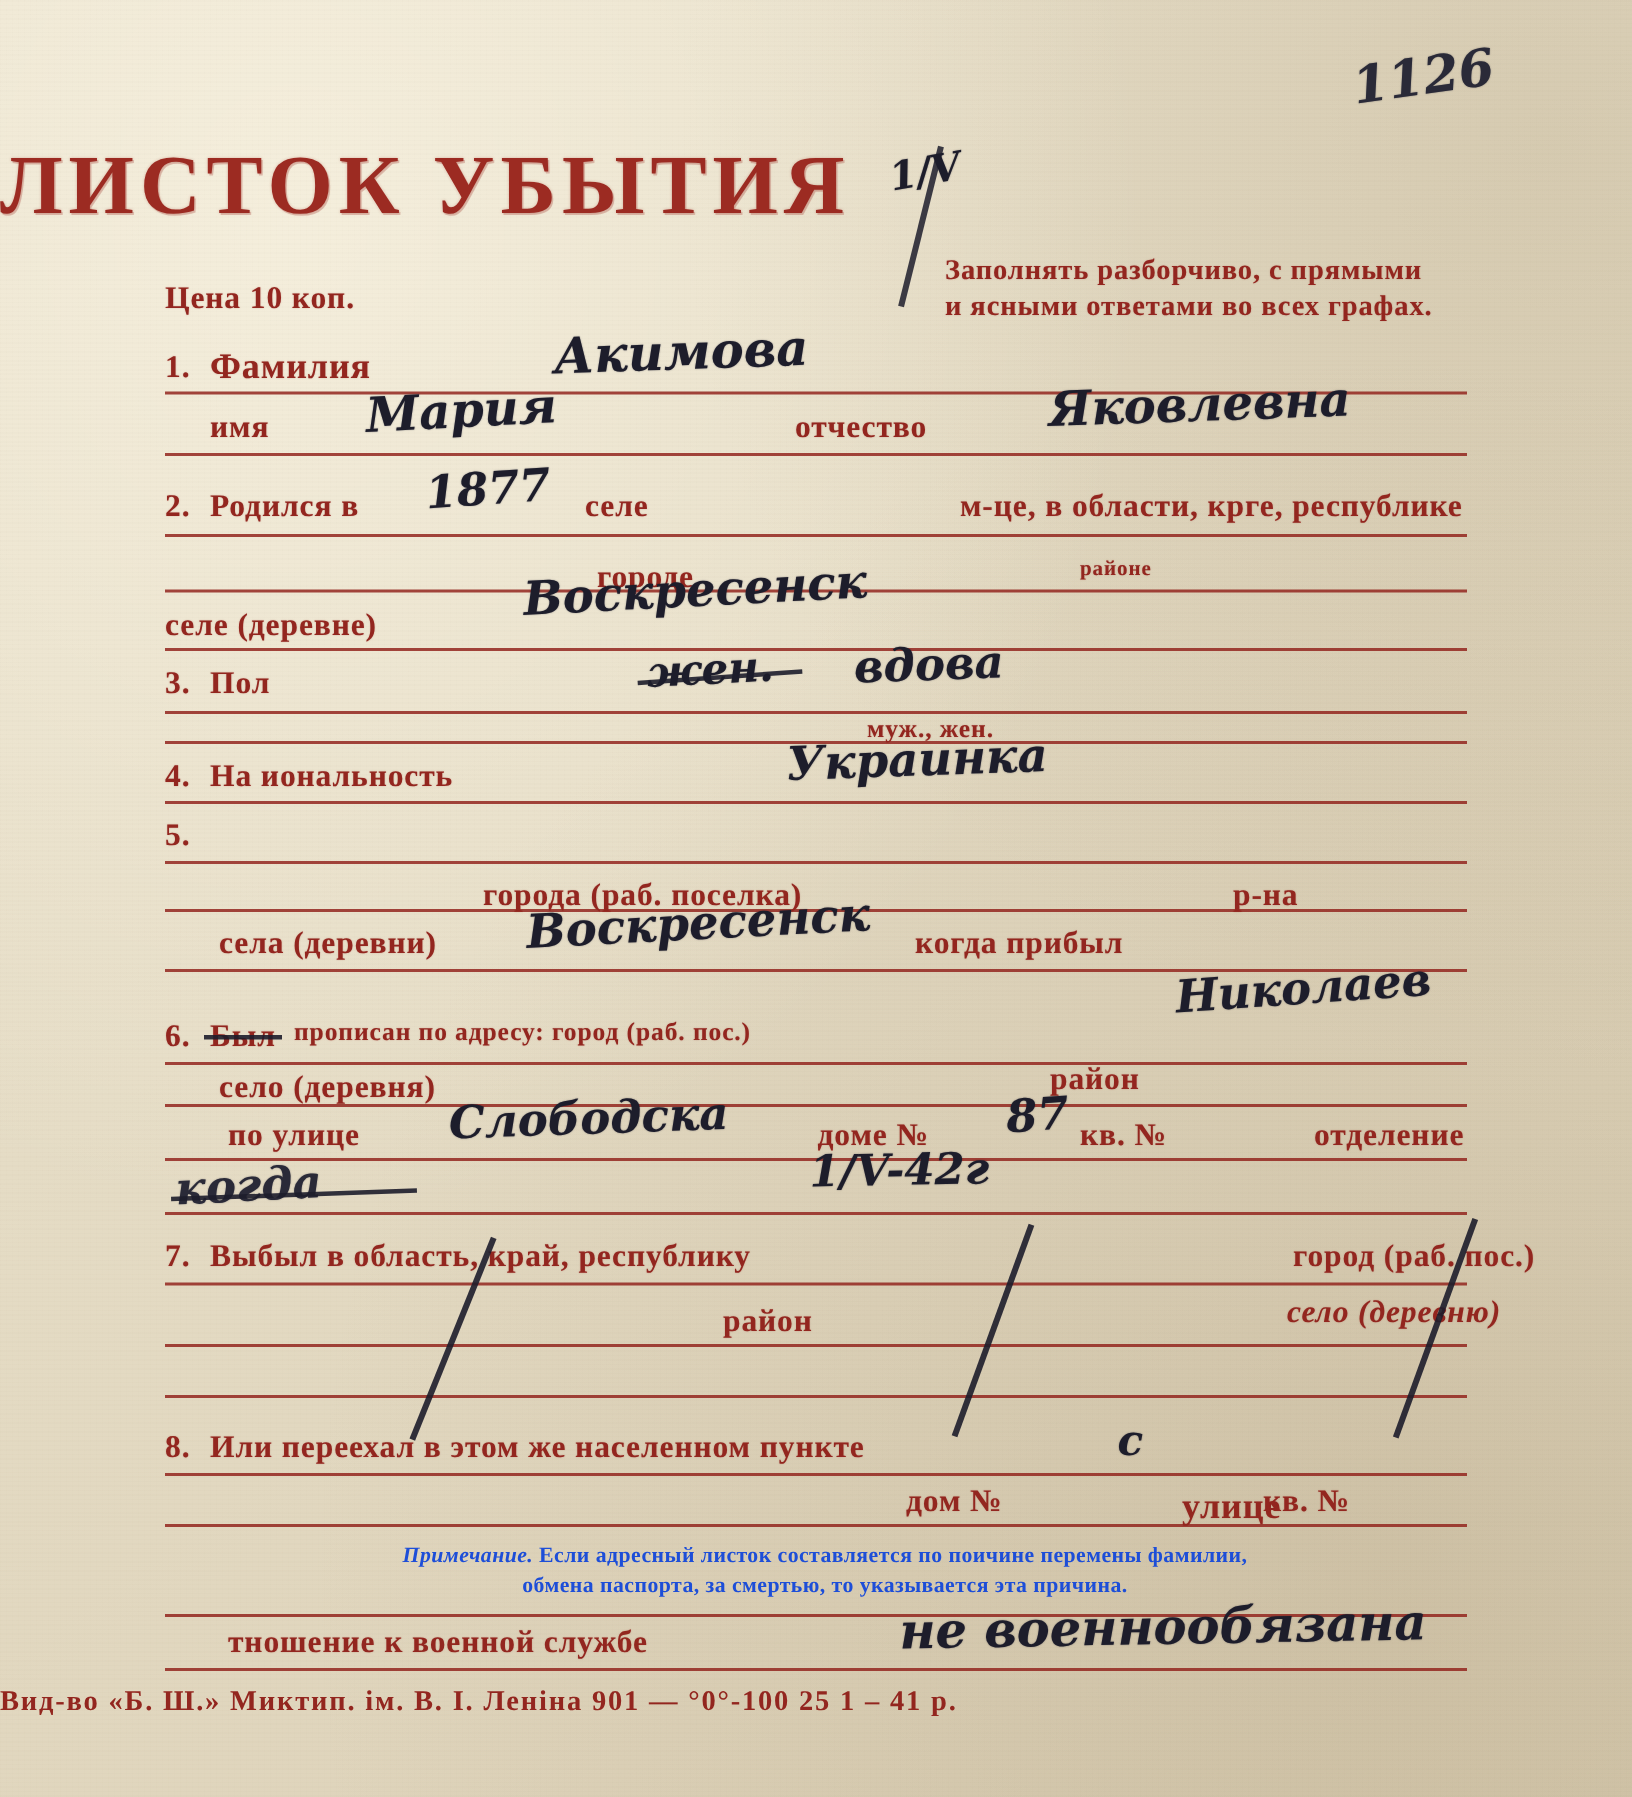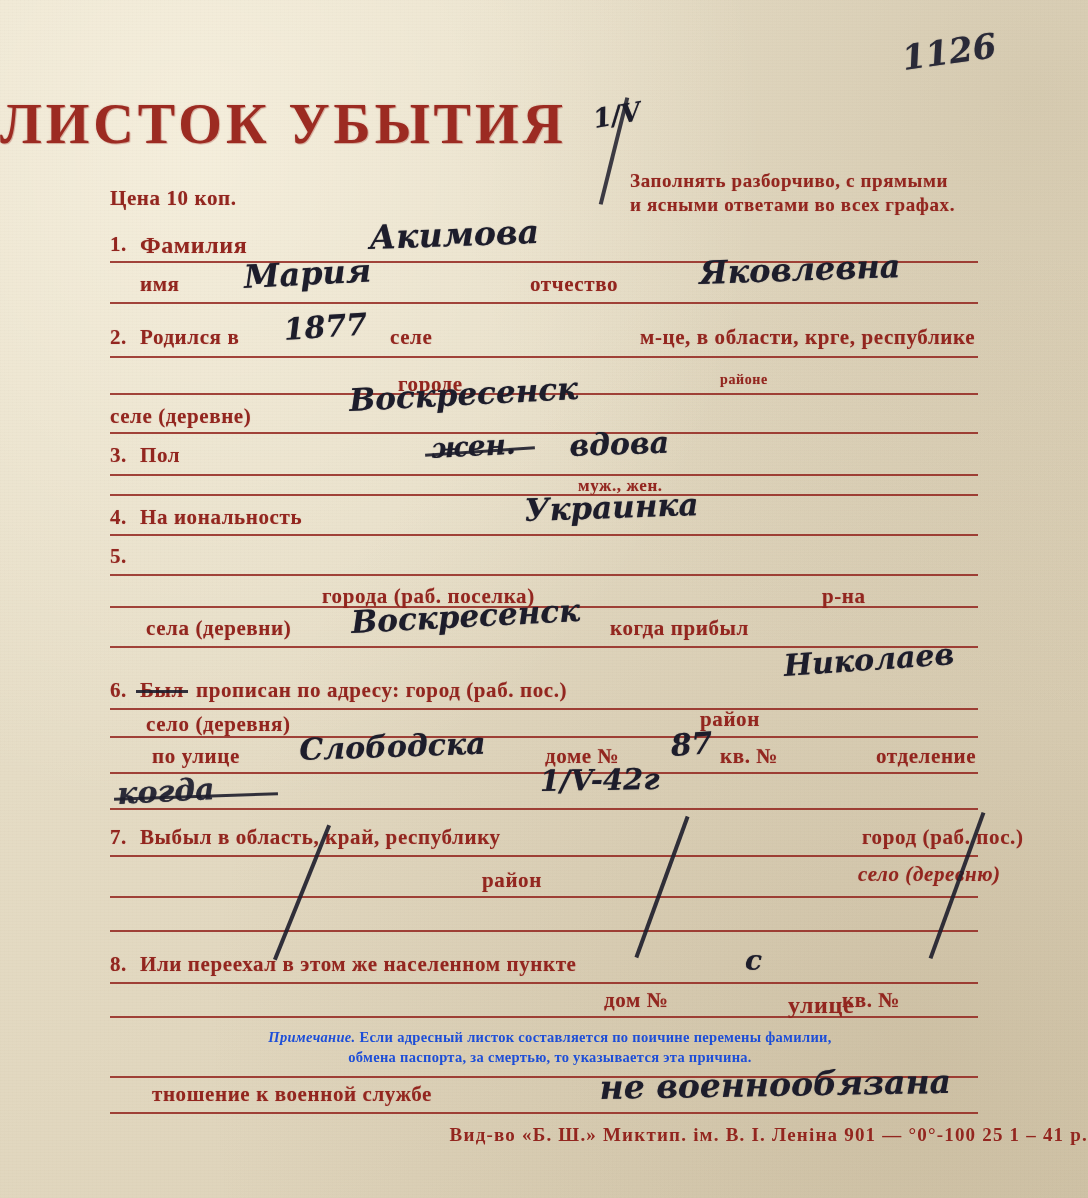--- a/index.html
+++ b/index.html
@@ -92,21 +92,21 @@
     font-weight: 700;
     font-size: 14.5px;
     letter-spacing: .3px;
     line-height: 1.35;
     text-align: center;
   }
 
   .footer {
     position: absolute;
     left: 0; right: 0;
-    text-align: right;
+    text-align: left;
     color: #93261f;
     font-weight: 700;
     font-size: 19px;
     letter-spacing: 1.2px;
   }
 </style>
 </head>
 <body>
 
 <div class="paper"></div>
@@ -172,21 +172,21 @@
   <div class="rule" style="left:110px; top:606px; width:868px;"></div>
 
   <div class="p" style="left:146px; top:616px; font-size:21px;">села (деревни)</div>
   <div class="p" style="left:610px; top:616px; font-size:21px;">когда прибыл</div>
   <div class="rule" style="left:110px; top:646px; width:868px;"></div>
   <div class="hw" style="left:352px; top:604px; font-size:31px; transform:rotate(-3deg);">Воскресенск</div>
 
   <div class="p" style="left:110px; top:678px; font-size:21px;">6.</div>
   <div class="p" style="left:140px; top:678px; font-size:21px;">Был</div>
   <div class="stroke" style="left:136px; top:690px; width:52px; height:3px;"></div>
-  <div class="p" style="left:196px; top:678px; font-size:21px;">прописан по адресу: город (раб. пос.)</div>
+  <div class="p" style="left:196px; top:678px; font-size:17px;">прописан по адресу: город (раб. пос.)</div>
   <div class="rule" style="left:110px; top:708px; width:868px;"></div>
   <div class="hw" style="left:785px; top:648px; font-size:30px; transform:rotate(-4deg);">Николаев</div>
 
   <div class="p" style="left:146px; top:712px; font-size:21px;">село (деревня)</div>
   <div class="p" style="left:700px; top:707px; font-size:21px;">район</div>
   <div class="rule" style="left:110px; top:736px; width:868px;"></div>
 
   <div class="p" style="left:152px; top:744px; font-size:21px;">по улице</div>
   <div class="p" style="left:545px; top:744px; font-size:21px;">доме №</div>
   <div class="p" style="left:720px; top:744px; font-size:21px;">кв. №</div>

